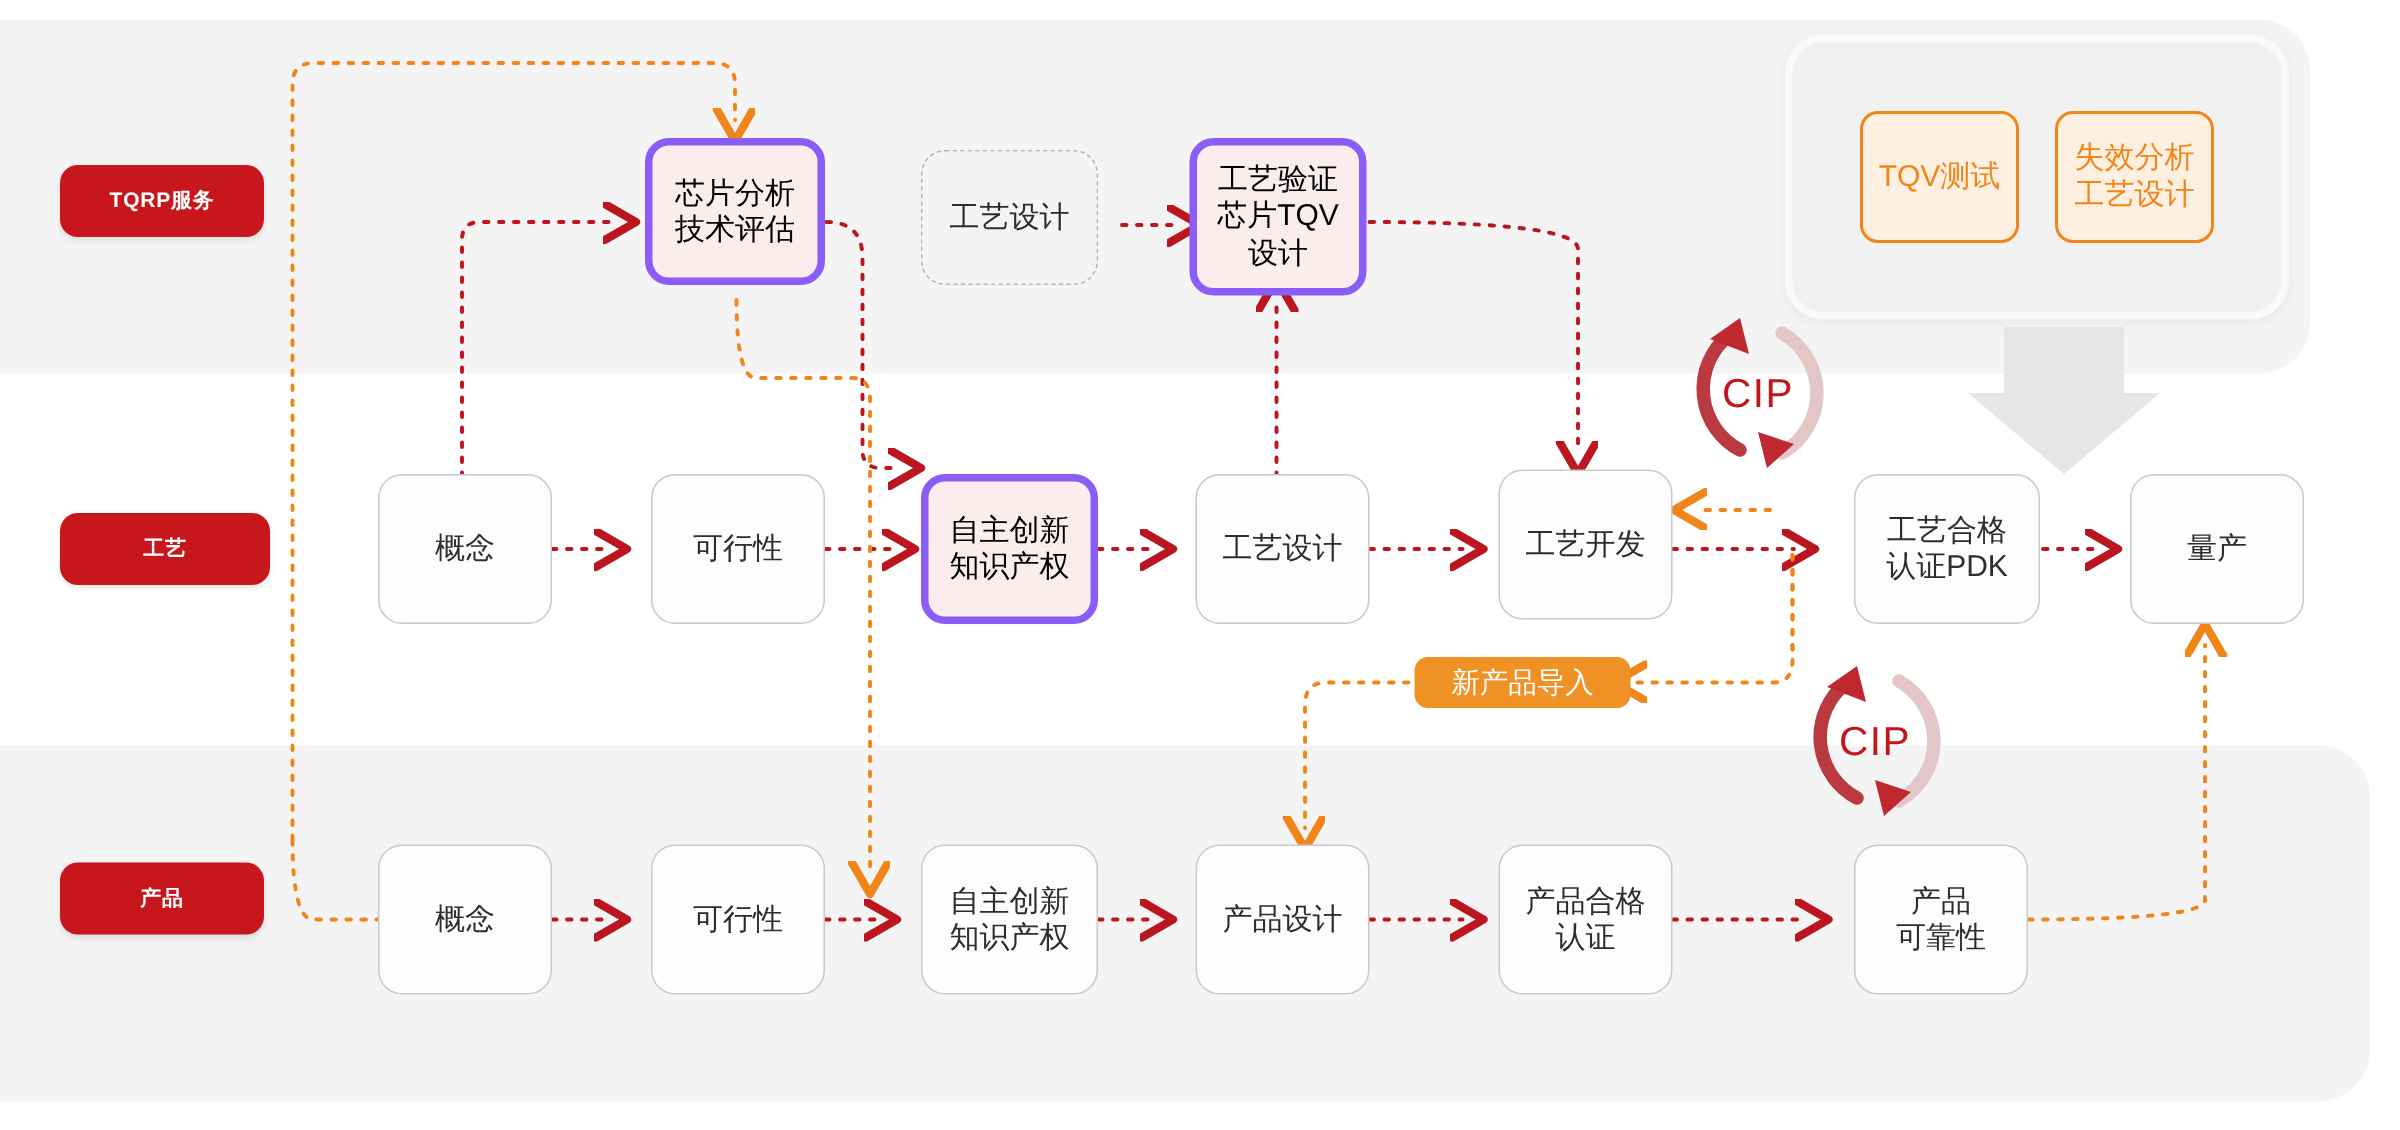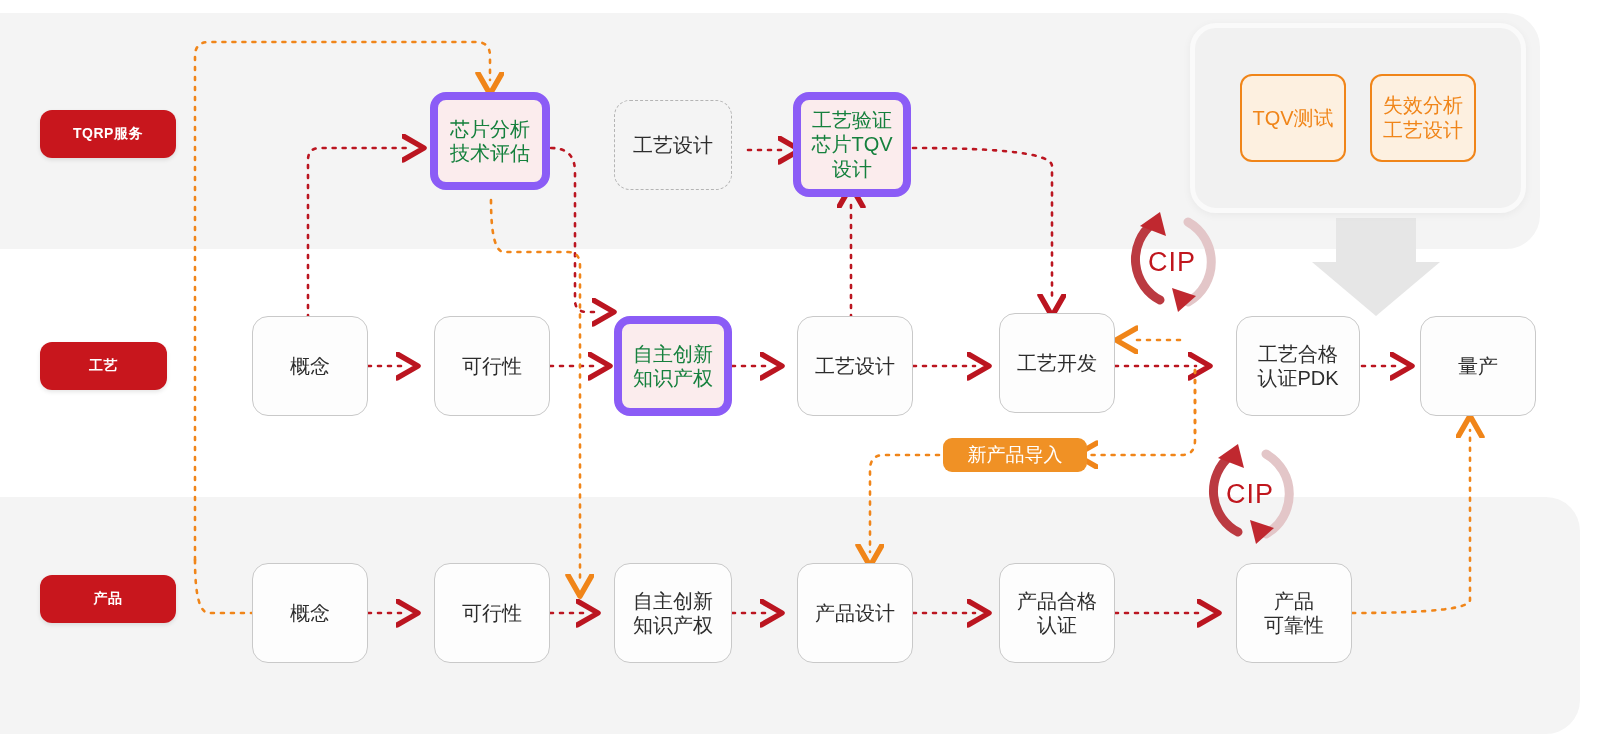--- a/index.html
+++ b/index.html
@@ -21,22 +21,22 @@
 
   
   .node{position:absolute;display:flex;flex-direction:column;align-items:center;
     justify-content:center;box-sizing:border-box;text-align:center;line-height:1.22;}
   .node span{display:block;white-space:nowrap;}
 
   .node.plain{background:#fdfdfd;border:1.4px solid #c9c9c9;border-radius:16px;
     color:#2d2d2d;font-size:20px;}
   .node.dashed{background:transparent;border:1.6px dashed #b4b4b4;border-radius:16px;
     color:#2d2d2d;font-size:20px;}
-  .node.hl{background:#fbeced;border:8px solid #8b5cf6;border-radius:16px;
-    color:#15803d;font-size:20px;}
+  .node.hl{background:#fbeced;border:5px solid #8b5cf6;border-radius:16px;
+    color:#000000;font-size:20px;}
 
   
   #svc-panel{position:absolute;left:1190px;top:23px;width:336px;height:190px;
     background:#f1f1f1;border:5px solid #fafafa;border-radius:26px;box-sizing:border-box;
     display:flex;align-items:center;justify-content:center;gap:24px;
     box-shadow:0 2px 8px rgba(0,0,0,.05);text-align:center;}
   .svc-chip{width:106px;height:88px;background:#fdf0e0;border:2.6px solid #f08519;
     border-radius:12px;color:#f08519;font-size:20px;display:flex;flex-direction:column;
     align-items:center;justify-content:center;line-height:1.25;box-sizing:border-box;}
   .svc-chip span{display:block;white-space:nowrap;}
@@ -127,21 +127,21 @@
 
     <g fill="none" stroke-linecap="round">
       <path d="M1266,454 A46,46 0 0 1 1266,534" stroke="#e3c6c8" stroke-width="9"></path>
       <path d="M1238,532 A46,46 0 0 1 1230,456" stroke="#bb3a41" stroke-width="9"></path>
       <path d="M1218,458 L1238,444 L1244,468 Z" fill="#c0282f" stroke="none"></path>
       <path d="M1274,528 L1256,544 L1250,520 Z" fill="#c0282f" stroke="none"></path>
     </g>
   </svg>
 
   <div class="row-pill" id="pill-tqrp" style="left:40px;top:110px;width:136px;height:48px;">TQRP服务</div>
-  <div class="row-pill" id="pill-process" style="left:40px;top:342px;width:127px;height:48px;">工艺</div>
+  <div class="row-pill" id="pill-process" style="left:40px;top:342px;width:140px;height:48px;">工艺</div>
   <div class="row-pill" id="pill-product" style="left:40px;top:575px;width:136px;height:48px;">产品</div>
 
   <div class="node hl" style="left:430px;top:92px;width:120px;height:98px;">
     <span>芯片分析</span>
     <span>技术评估</span>
   </div>
   <div class="node dashed" style="left:614px;top:100px;width:118px;height:90px;">
     <span>工艺设计</span>
   </div>
   <div class="node hl" style="left:793px;top:92px;width:118px;height:105px;">

